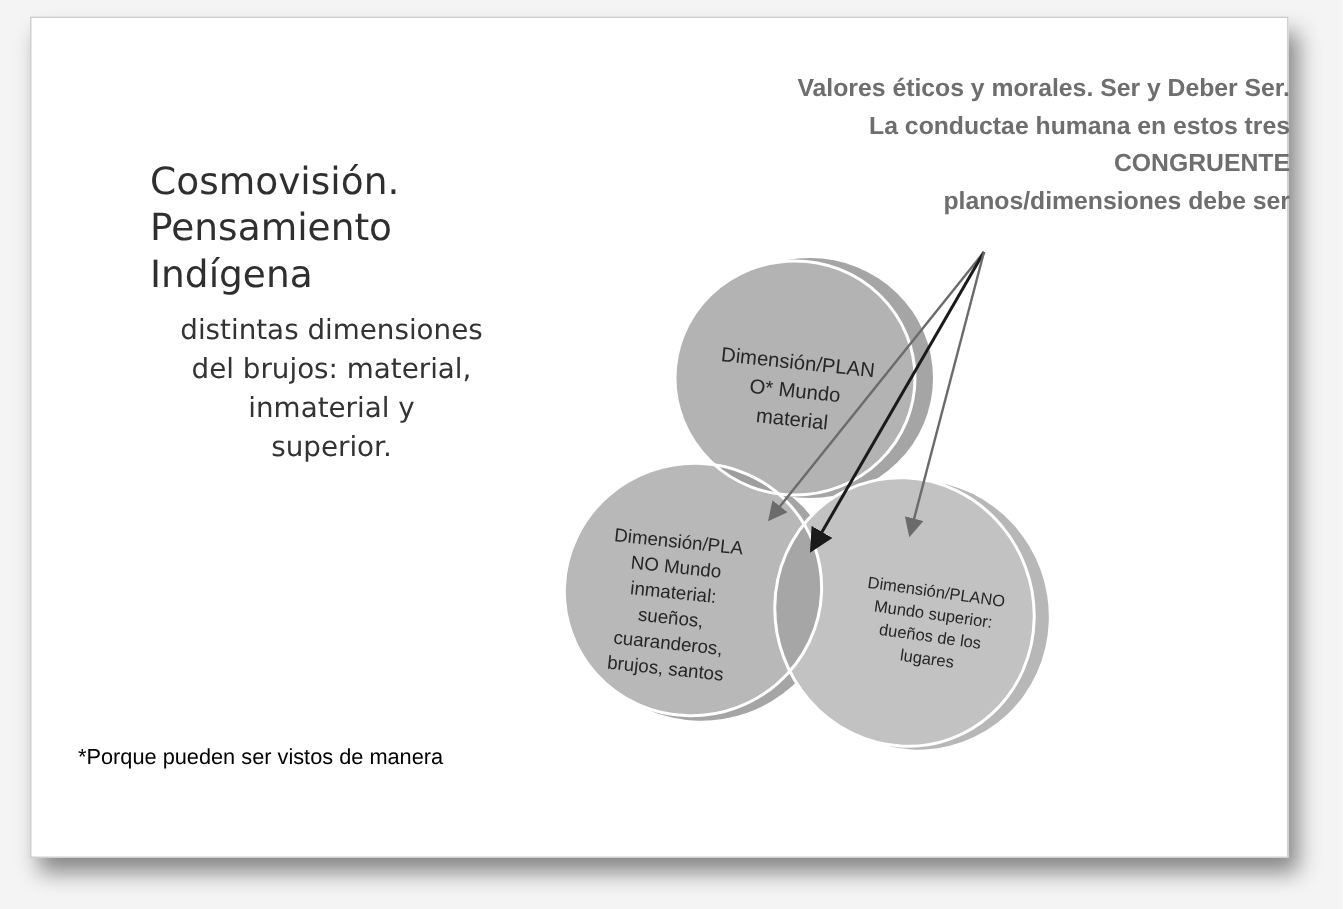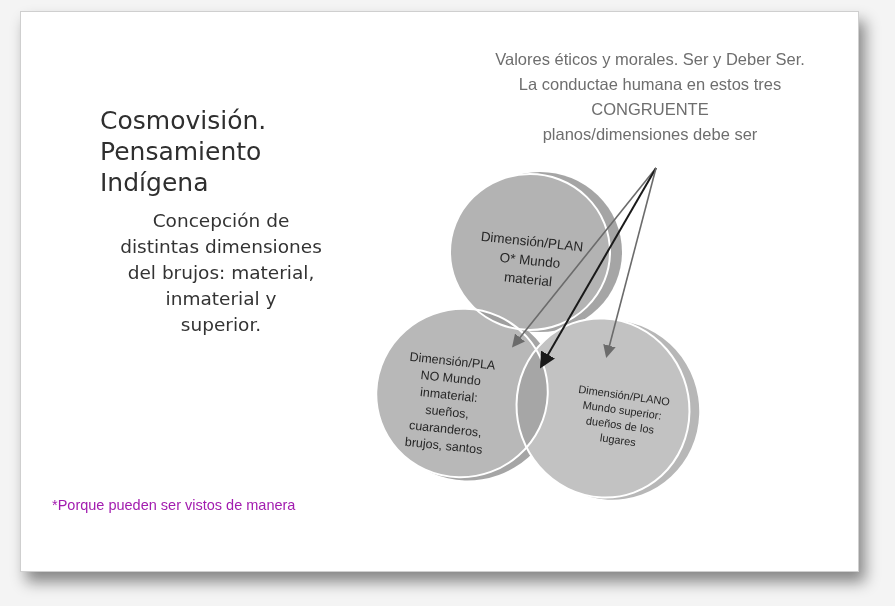--- a/index.html
+++ b/index.html
@@ -1,37 +1,36 @@
 <!DOCTYPE html>
 <html><head>
 <meta charset="utf-8">
 <style>
   html,body{margin:0;padding:0;}
   body{width:895px;height:606px;background:#f4f4f4;position:relative;overflow:hidden;font-family:"DejaVu Sans","Liberation Sans",sans-serif;}
   .slide{position:absolute;left:20px;top:11px;width:837px;height:559px;background:#ffffff;border:1px solid #cfcfcf;box-shadow:6px 10px 14px rgba(0,0,0,0.45);}
   .title{position:absolute;left:100px;top:105px;width:240px;text-align:left;color:#2f2f2f;font-size:25px;line-height:31px;}
   .subtitle{position:absolute;left:90px;top:208px;width:262px;text-align:center;color:#333;font-size:18.5px;line-height:26px;}
-  .footnote{position:absolute;left:52px;top:491px;width:330px;color:#a21caf;font-family:"Liberation Sans",sans-serif;font-size:14.5px;line-height:29px;}
-  .note{position:absolute;left:440px;top:47px;width:420px;text-align:center;color:#6e6e6e;font-weight:normal;font-size:16.5px;line-height:25px;font-family:"Liberation Sans",sans-serif;}
+  .footnote{position:absolute;left:52px;top:491px;width:330px;color:#000000;font-family:"Liberation Sans",sans-serif;font-size:14.5px;line-height:29px;}
+  .note{position:absolute;left:440px;top:47px;width:420px;text-align:right;color:#6e6e6e;font-weight:bold;font-size:16.5px;line-height:25px;font-family:"Liberation Sans",sans-serif;}
   svg.diagram{position:absolute;left:0;top:0;}
   .clabel{position:absolute;text-align:center;color:#262626;font-family:"Liberation Sans",sans-serif;}
 </style>
 </head>
 <body>
 
 <div class="slide"></div>
 
 <div class="title">
   <div>Cosmovisión.</div>
   <div>Pensamiento</div>
   <div>Indígena</div>
 </div>
 
 <div class="subtitle">
-  <div>Concepción de</div>
   <div>distintas dimensiones</div>
   <div>del brujos: material,</div>
   <div>inmaterial y</div>
   <div>superior.</div>
 </div>
 
 <div class="note">
   <div>Valores éticos y morales. Ser y Deber Ser.</div>
   <div>La conductae humana en estos tres</div>
   <div>CONGRUENTE</div>

